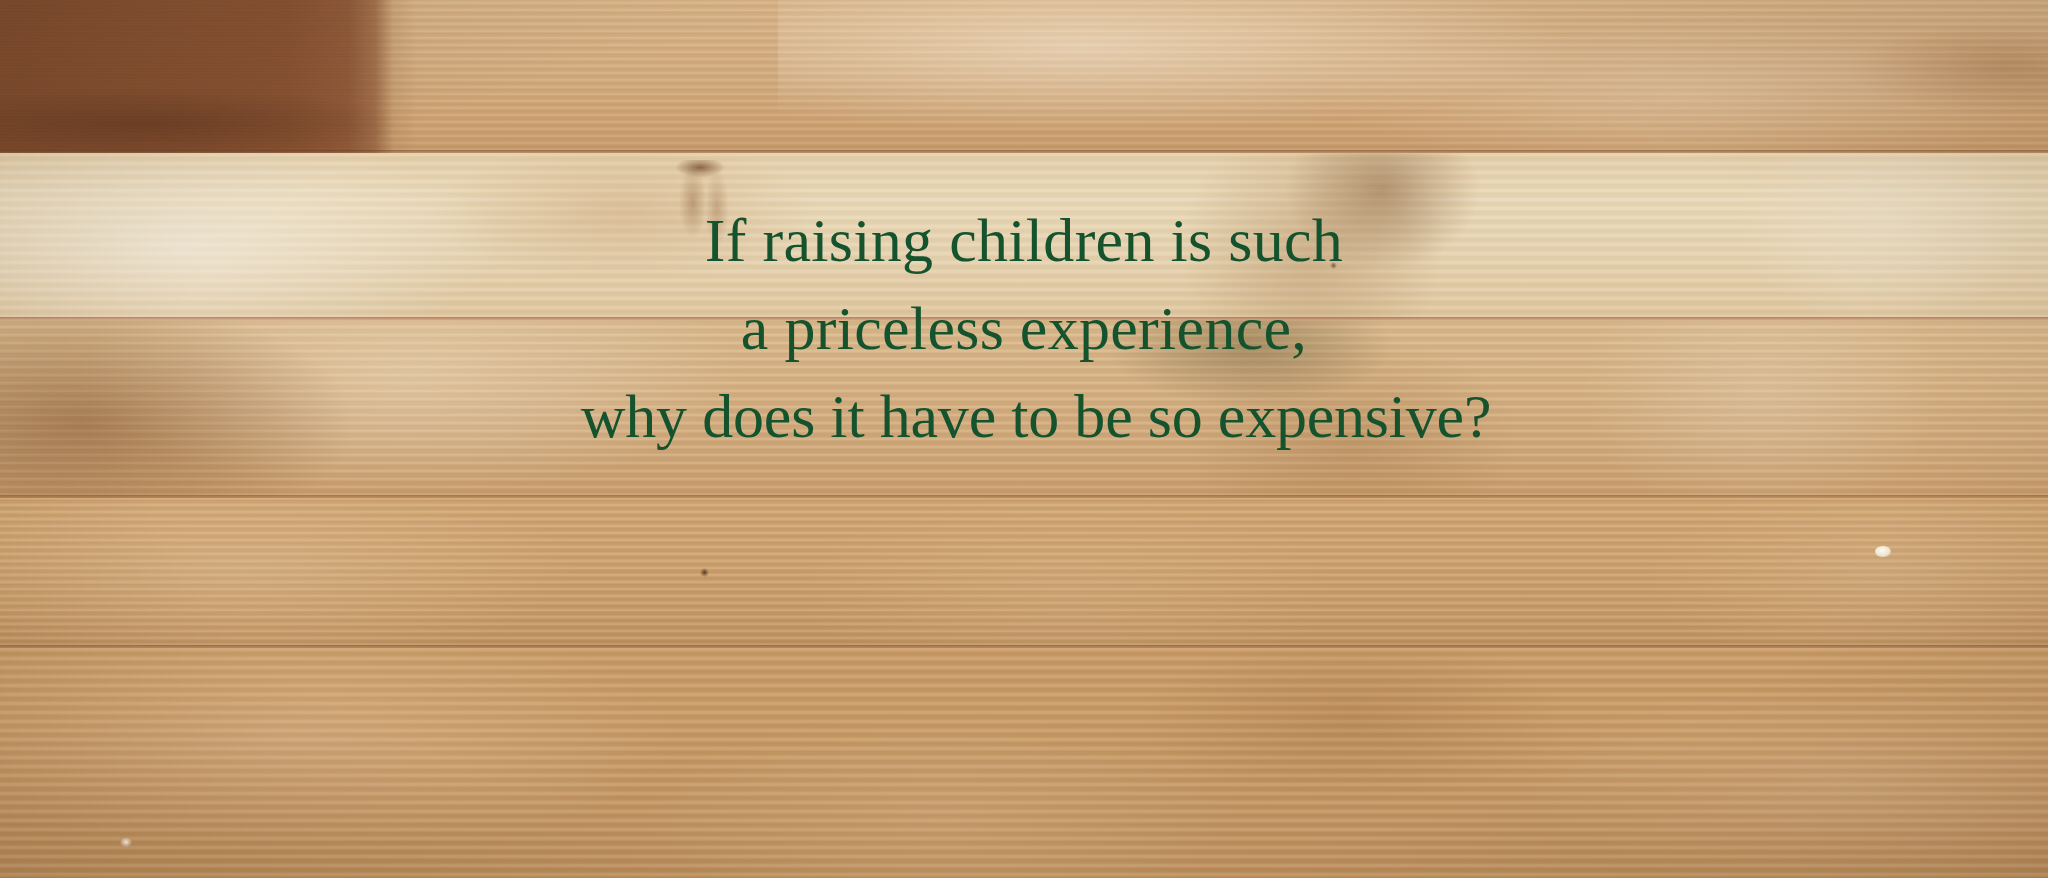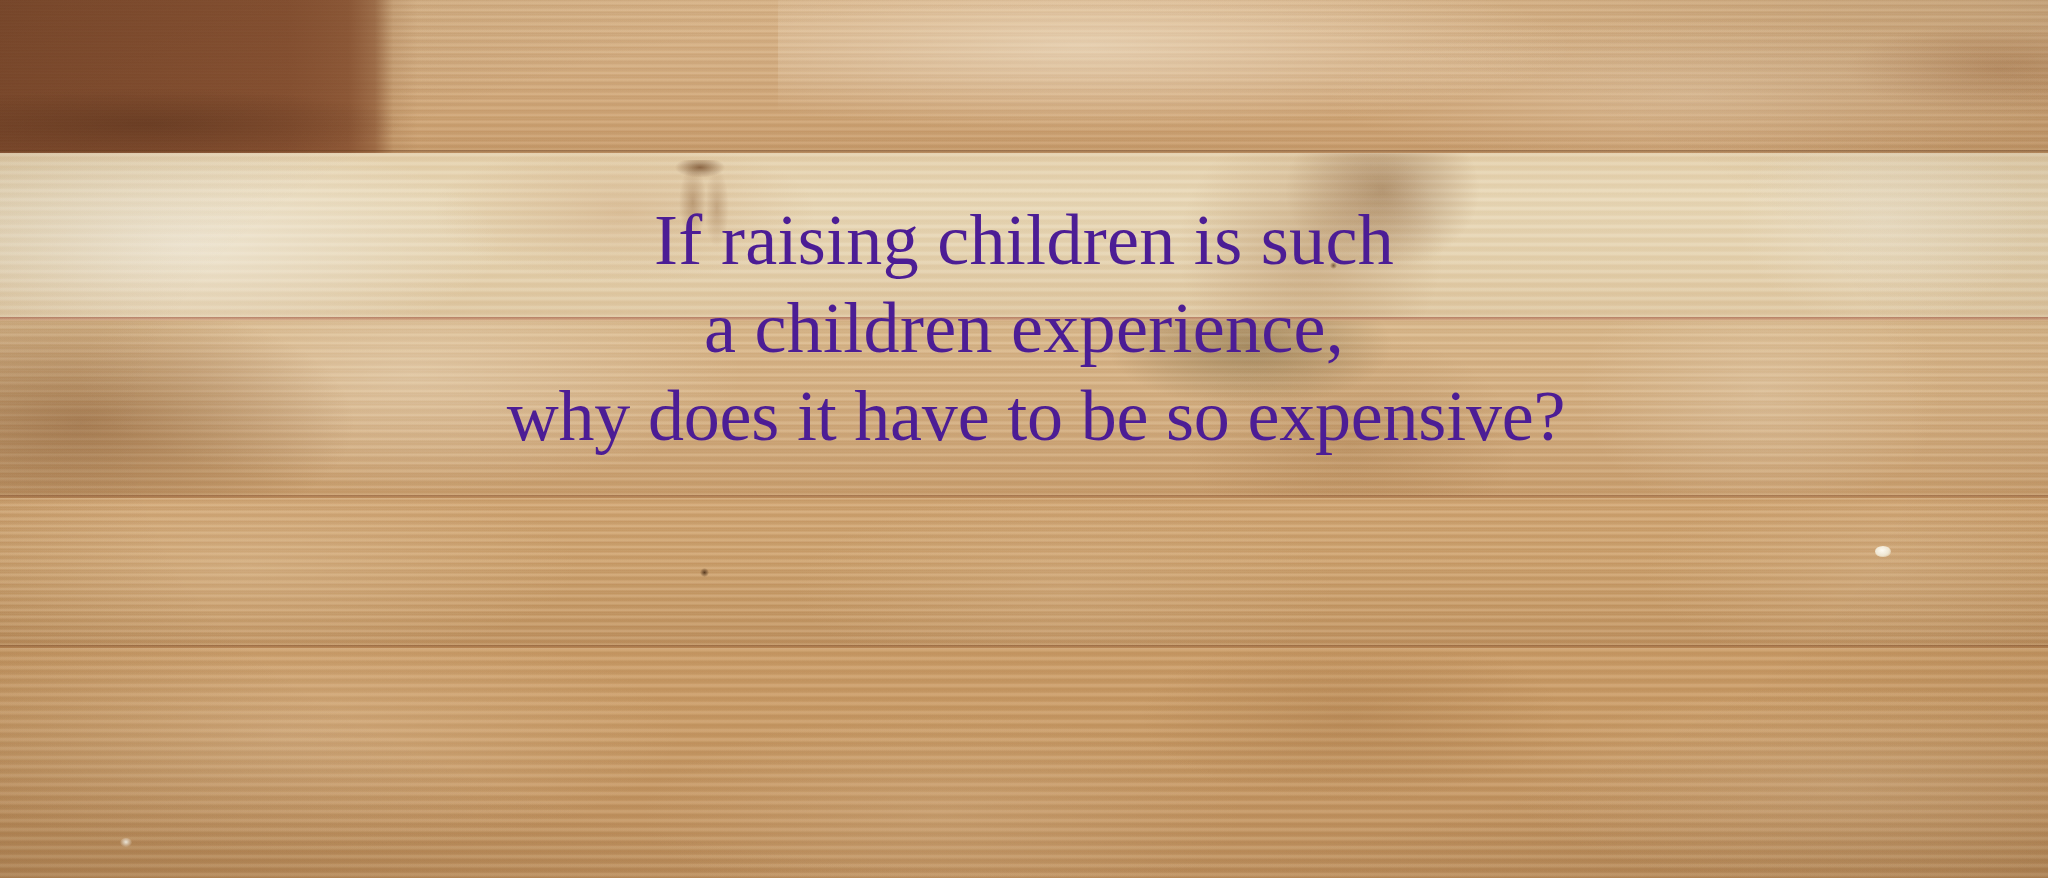--- a/index.html
+++ b/index.html
@@ -203,22 +203,22 @@
     background: radial-gradient(ellipse 78% 88% at 50% 50%,
       rgba(0,0,0,0) 55%, rgba(56,32,12,0.10) 82%, rgba(46,26,10,0.20) 100%);
   }
 
   
   #quote-block {
     position:absolute;
     left:0; right:0;
     top: 196px;
     text-align:center;
-    color:#4c1d95;
-    font-size: 72px;
+    color:#14532d;
+    font-size: 62px;
     line-height: 88px;
     letter-spacing: 0.3px;
     font-weight: 400;
     z-index: 5;
     -webkit-font-smoothing: antialiased;
   }
   .quote-line { display:block; white-space:nowrap; }
   #quote-line-3 { letter-spacing: -0.2px; padding-left: 24px; }
 </style>
 </head>
@@ -242,17 +242,17 @@
   <div class="speck" id="speck-white-right"></div>
   <div class="speck" id="speck-dark-center"></div>
   <div class="speck" id="speck-dark-right"></div>
   <div class="speck" id="speck-white-lower-left"></div>
 
   <div id="grain-overlay"></div>
   <div id="vignette-overlay"></div>
 
   <div id="quote-block">
     <span class="quote-line" id="quote-line-1">If raising children is such</span>
-    <span class="quote-line" id="quote-line-2">a children experience,</span>
+    <span class="quote-line" id="quote-line-2">a priceless experience,</span>
     <span class="quote-line" id="quote-line-3">why does it have to be so expensive?</span>
   </div>
 
 </div>
 
 </body></html>

